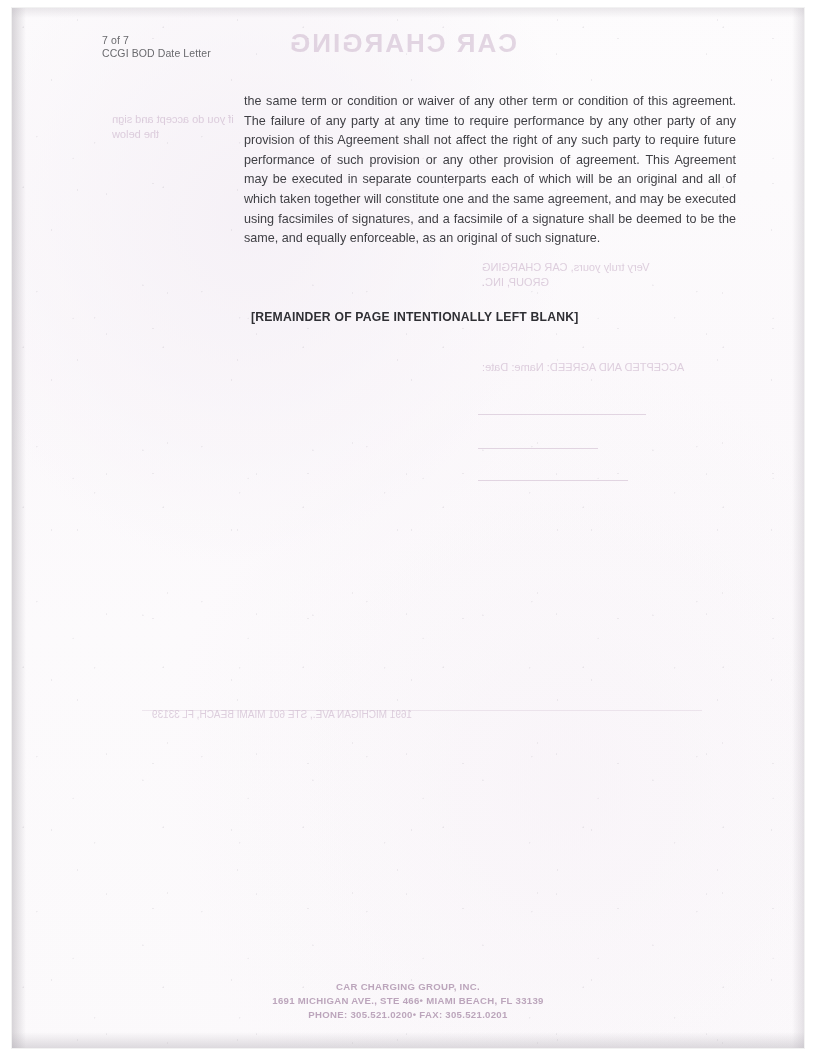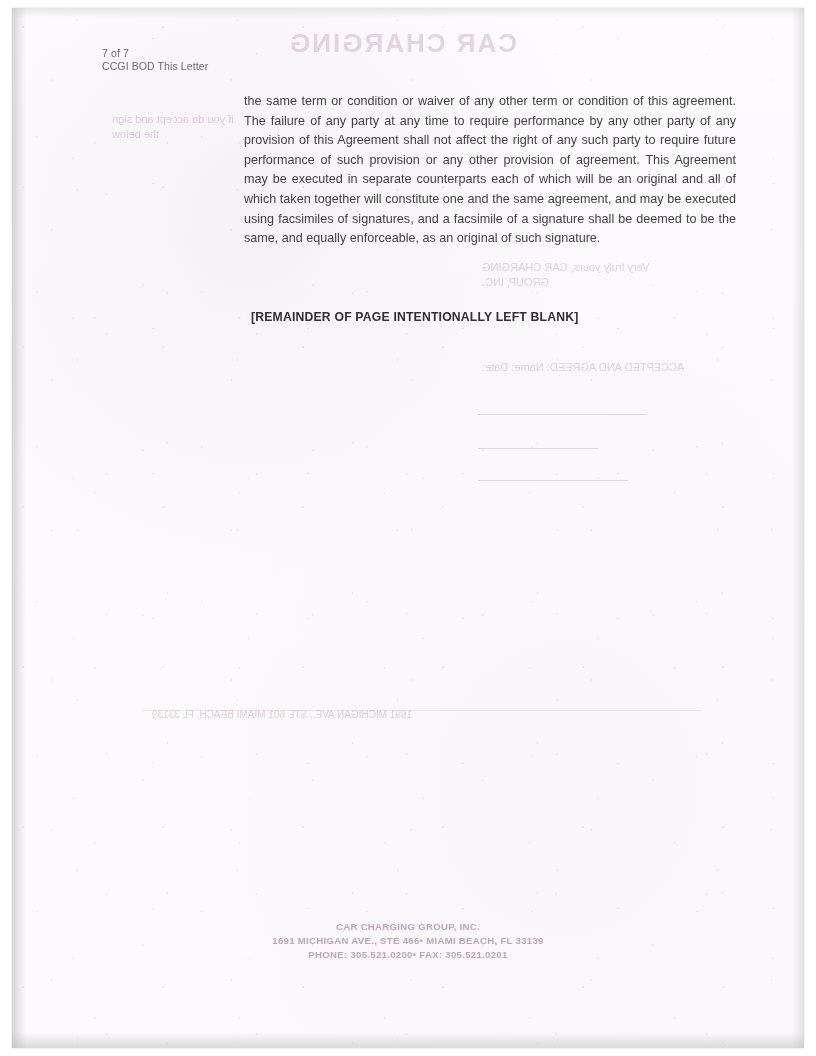--- a/index.html
+++ b/index.html
@@ -77,21 +77,21 @@
       radial-gradient(circle at 57% 77%, rgba(150,145,155,0.28) 0.6px, transparent 1px),
       radial-gradient(circle at 84% 90%, rgba(150,145,155,0.26) 0.6px, transparent 1px);
     background-size: 140px 160px, 180px 150px, 160px 170px, 150px 140px, 170px 165px,
                      155px 145px, 165px 155px, 175px 160px, 145px 175px, 185px 150px;
   }
 
   
   .page-marker {
     position: absolute;
     left: 90px;
-    top: 39px;
+    top: 26px;
     color: #6a6a6e;
     font-size: 10.5px;
     line-height: 13px;
     letter-spacing: 0.1px;
   }
 
   
   .bleed {
     position: absolute;
     color: rgba(196,172,196,0.55);
@@ -146,21 +146,21 @@
     font-weight: bold;
     letter-spacing: 0.2px;
     font-variant: small-caps;
   }
 
   
   .footer {
     position: absolute;
     left: 0;
     right: 0;
-    top: 912px;
+    top: 972px;
     text-align: center;
     color: rgba(176,150,176,0.85);
     font-size: 9.6px;
     line-height: 14px;
     letter-spacing: 0.3px;
     font-weight: bold;
   }
   .footer div { white-space: nowrap; }
 </style>
 </head>
@@ -177,21 +177,21 @@
     <div class="bleed bleed-block bleed-b3">ACCEPTED AND AGREED: Name: Date:</div>
     <div class="bleed bleed-block bleed-b4">1691 MICHIGAN AVE., STE 601 MIAMI BEACH, FL 33139</div>
 
     <div class="bleed-line" style="left:466px; top:406px; width:168px;"></div>
     <div class="bleed-line" style="left:466px; top:440px; width:120px;"></div>
     <div class="bleed-line" style="left:466px; top:472px; width:150px;"></div>
     <div class="bleed-line" style="left:130px; top:702px; width:560px; opacity:0.55;"></div>
 
     <div class="page-marker">
       <div>7 of 7</div>
-      <div>CCGI BOD This Letter</div>
+      <div>CCGI BOD Date Letter</div>
     </div>
 
     <div class="body-text">the same term or condition or waiver of any other term or condition of this agreement.  The failure of any party at any time to require performance by any other party of any provision of this Agreement shall not affect the right of any such party to require future performance of such provision or any other provision of agreement. This Agreement may be executed in separate counterparts each of which will be an original and all of which taken together will constitute one and the same agreement, and may be executed using facsimiles of signatures, and a facsimile of a signature shall be deemed to be the same, and equally enforceable, as an original of such signature.</div>
 
     <div class="remainder">[REMAINDER OF PAGE INTENTIONALLY LEFT BLANK]</div>
 
     <div class="footer">
       <div>CAR CHARGING GROUP, INC.</div>
       <div>1691 MICHIGAN AVE., STE 466• MIAMI BEACH, FL 33139</div>
       <div>PHONE: 305.521.0200• FAX: 305.521.0201</div>

